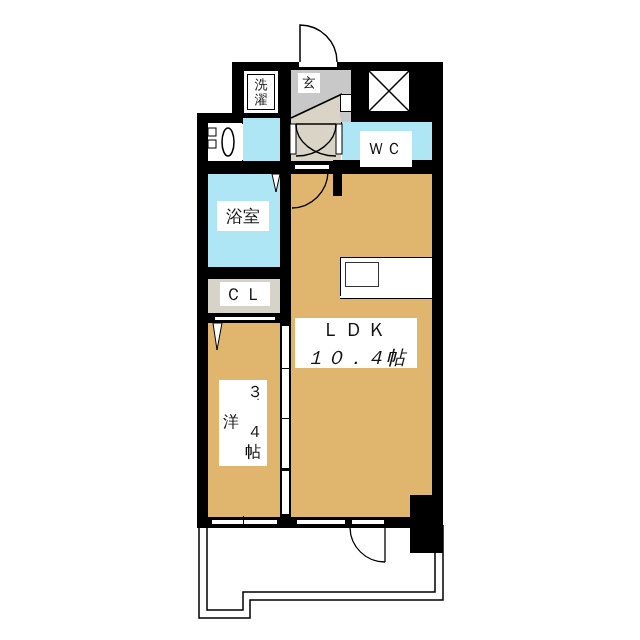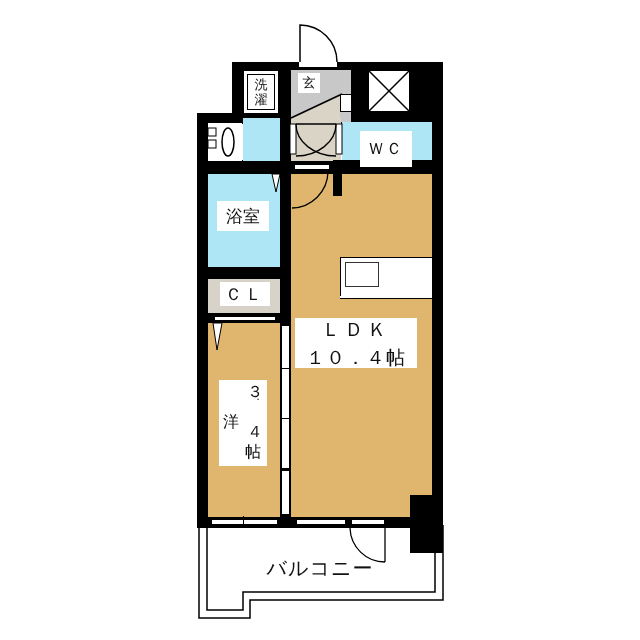--- a/index.html
+++ b/index.html
@@ -95,21 +95,21 @@
   <svg width="640" height="640">
     <path d="M292,208 A37,37 0 0 0 328,172" fill="none" stroke="#000" stroke-width="1.3"></path>
   </svg>
 
   <div class="abs white" style="left:340px;top:257px;width:92px;height:40px;border:1.5px solid #000;border-right:none;"></div>
   <div class="abs" style="left:345px;top:262px;width:34px;height:25px;border:1.5px solid #333;background:#fff;"></div>
   <div class="abs" style="left:340px;top:296px;width:92px;height:3px;border-bottom:1px solid #000;background:#fff;"></div>
 
   <div class="label" style="left:295px;top:318px;width:122px;height:50px;flex-direction:column;font-size:19px;line-height:22px;letter-spacing:4px;justify-content:space-between;">
     <span>ＬＤＫ</span>
-    <span style="letter-spacing:1px;">１０．４帖</span>
+    <span style="letter-spacing:1px;font-style:italic;">１０．４帖</span>
   </div>
 
   <div class="abs floor-wet" style="left:208px;top:174px;width:72px;height:93px;"></div>
   <svg width="640" height="640">
     <polygon points="272,174 280,174 276,192" fill="#fff" stroke="#000" stroke-width="1"></polygon>
   </svg>
   <div class="label" style="left:217px;top:201px;width:52px;height:30px;font-size:17px;">浴室</div>
 
   <div class="abs floor-cl" style="left:208px;top:279px;width:72px;height:34px;"></div>
   <div class="label" style="left:220px;top:282px;width:50px;height:24px;font-size:17px;letter-spacing:3px;">ＣＬ</div>
@@ -134,14 +134,13 @@
 
   <div class="abs white" style="left:211px;top:519px;width:67px;height:6px;border:1px solid #000;"></div>
   <div class="abs" style="left:243px;top:516px;width:1px;height:12px;background:#000;"></div>
   <div class="abs white" style="left:296px;top:519px;width:50px;height:6px;border:1px solid #000;"></div>
   <div class="abs white" style="left:351px;top:519px;width:34px;height:6px;border:1px solid #000;"></div>
   <svg width="640" height="640">
     <path d="M350,528 A35,35 0 0 0 385,562" fill="none" stroke="#000" stroke-width="1.3"></path>
     <line x1="385" y1="528" x2="385" y2="562" stroke="#000" stroke-width="1.3"></line>
   </svg>
 
-  <div class="label" style="left:258px;top:555px;width:124px;height:26px;font-size:20px;background:transparent;letter-spacing:1px;">バルコニー</div>
 </div>
 
 </body></html>

